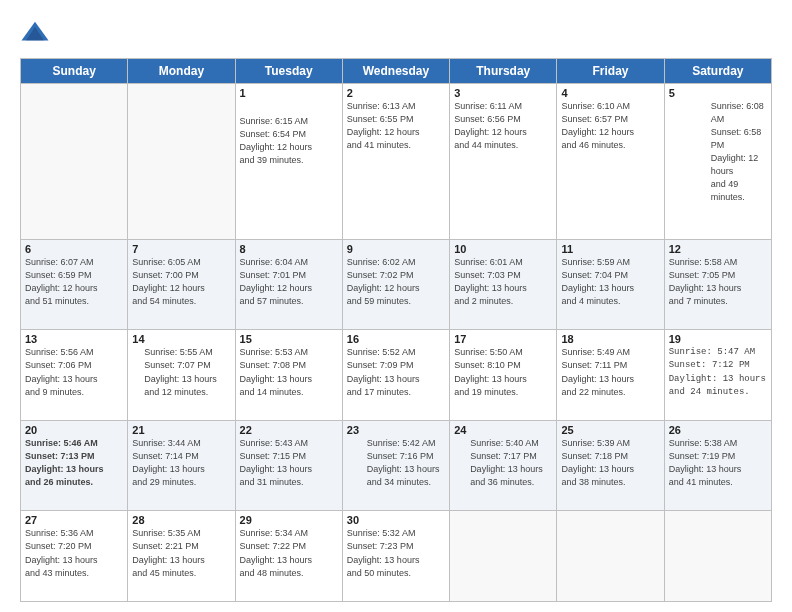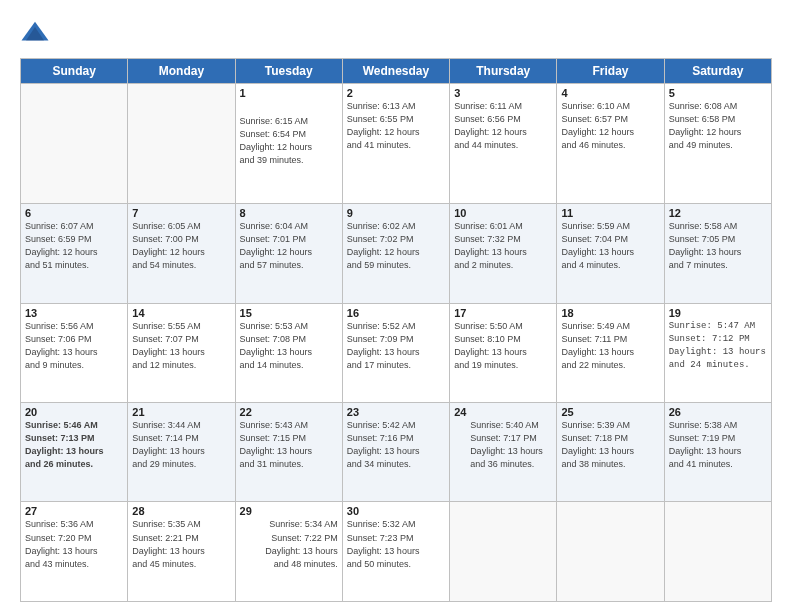--- a/index.html
+++ b/index.html
@@ -155,21 +155,21 @@
           </td>
           <td>
             <div class="day-num">4</div>
             <div class="day-info" style="white-space: pre-line;">Sunrise: 6:10 AM
 Sunset: 6:57 PM
 Daylight: 12 hours
 and 46 minutes.</div>
           </td>
           <td>
             <div class="day-num">5</div>
-            <div class="day-info" style="white-space: pre-line;">Sunrise: 6:08 AM
+            <div class="day-info" style="white-space: pre-line; margin-left: 42px;">Sunrise: 6:08 AM
 Sunset: 6:58 PM
 Daylight: 12 hours
 and 49 minutes.</div>
           </td>
         </tr>
         <tr class="alt-row">
           <td>
             <div class="day-num">6</div>
             <div class="day-info" style="white-space: pre-line;">Sunrise: 6:07 AM
 Sunset: 6:59 PM
@@ -193,21 +193,21 @@
           <td>
             <div class="day-num">9</div>
             <div class="day-info" style="white-space: pre-line;">Sunrise: 6:02 AM
 Sunset: 7:02 PM
 Daylight: 12 hours
 and 59 minutes.</div>
           </td>
           <td>
             <div class="day-num">10</div>
             <div class="day-info" style="white-space: pre-line;">Sunrise: 6:01 AM
-Sunset: 7:32 PM
+Sunset: 7:03 PM
 Daylight: 13 hours
 and 2 minutes.</div>
           </td>
           <td>
             <div class="day-num">11</div>
             <div class="day-info" style="white-space: pre-line;">Sunrise: 5:59 AM
 Sunset: 7:04 PM
 Daylight: 13 hours
 and 4 minutes.</div>
           </td>
@@ -222,21 +222,21 @@
         <tr>
           <td>
             <div class="day-num">13</div>
             <div class="day-info" style="white-space: pre-line;">Sunrise: 5:56 AM
 Sunset: 7:06 PM
 Daylight: 13 hours
 and 9 minutes.</div>
           </td>
           <td>
             <div class="day-num">14</div>
-            <div class="day-info" style="white-space: pre-line;">Sunrise: 5:55 AM
+            <div class="day-info" style="white-space: pre-line; margin-left: 12px;">Sunrise: 5:55 AM
 Sunset: 7:07 PM
 Daylight: 13 hours
 and 12 minutes.</div>
           </td>
           <td>
             <div class="day-num">15</div>
             <div class="day-info" style="white-space: pre-line;">Sunrise: 5:53 AM
 Sunset: 7:08 PM
 Daylight: 13 hours
 and 14 minutes.</div>
@@ -287,21 +287,21 @@
           </td>
           <td>
             <div class="day-num">22</div>
             <div class="day-info" style="white-space: pre-line;">Sunrise: 5:43 AM
 Sunset: 7:15 PM
 Daylight: 13 hours
 and 31 minutes.</div>
           </td>
           <td>
             <div class="day-num">23</div>
-            <div class="day-info" style="white-space: pre-line;">Sunrise: 5:42 AM
+            <div class="day-info" style="white-space: pre-line; margin-left: 20px;">Sunrise: 5:42 AM
 Sunset: 7:16 PM
 Daylight: 13 hours
 and 34 minutes.</div>
           </td>
           <td>
             <div class="day-num">24</div>
             <div class="day-info" style="white-space: pre-line; margin-left: 16px;">Sunrise: 5:40 AM
 Sunset: 7:17 PM
 Daylight: 13 hours
 and 36 minutes.</div>
@@ -331,21 +331,21 @@
           </td>
           <td>
             <div class="day-num">28</div>
             <div class="day-info" style="white-space: pre-line;">Sunrise: 5:35 AM
 Sunset: 2:21 PM
 Daylight: 13 hours
 and 45 minutes.</div>
           </td>
           <td>
             <div class="day-num">29</div>
-            <div class="day-info" style="white-space: pre-line; text-align: right;">Sunrise: 5:34 AM
+            <div class="day-info" style="white-space: pre-line;">Sunrise: 5:34 AM
 Sunset: 7:22 PM
 Daylight: 13 hours
 and 48 minutes.</div>
           </td>
           <td>
             <div class="day-num">30</div>
             <div class="day-info" style="white-space: pre-line;">Sunrise: 5:32 AM
 Sunset: 7:23 PM
 Daylight: 13 hours
 and 50 minutes.</div>

